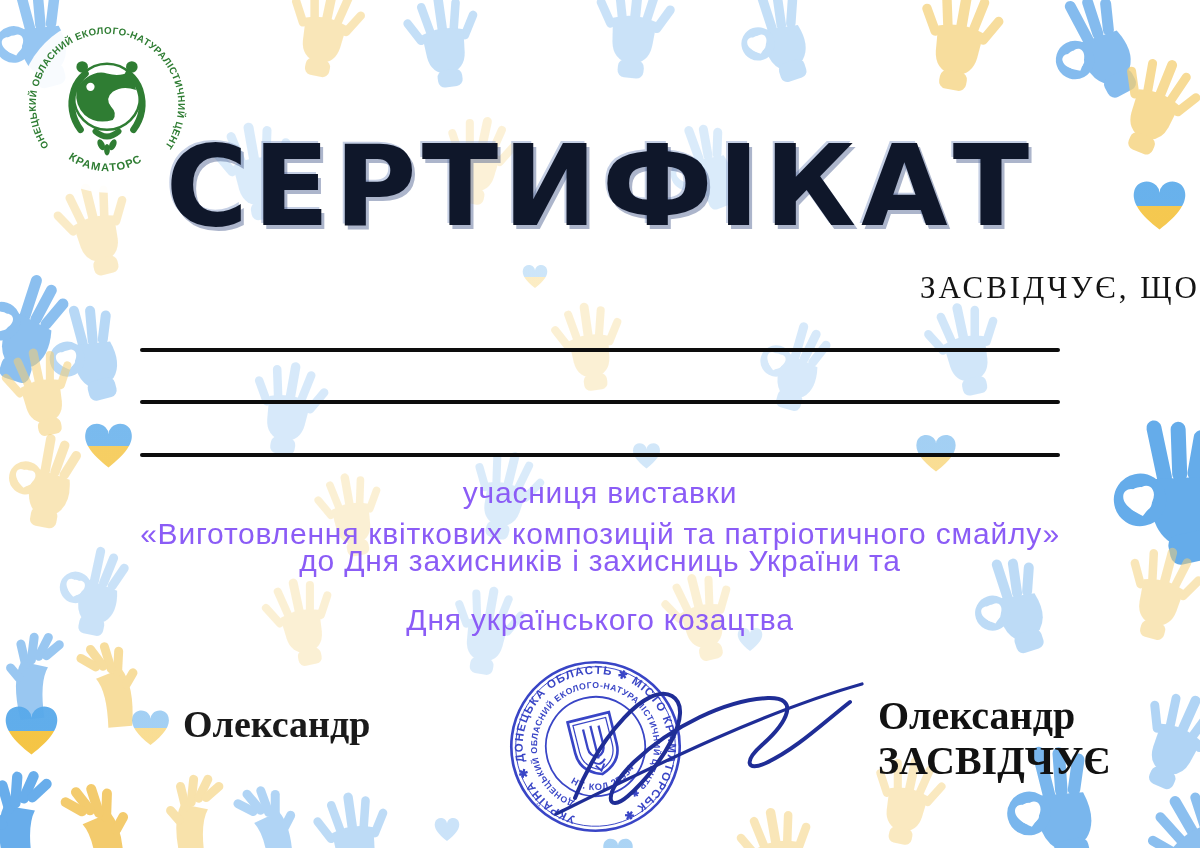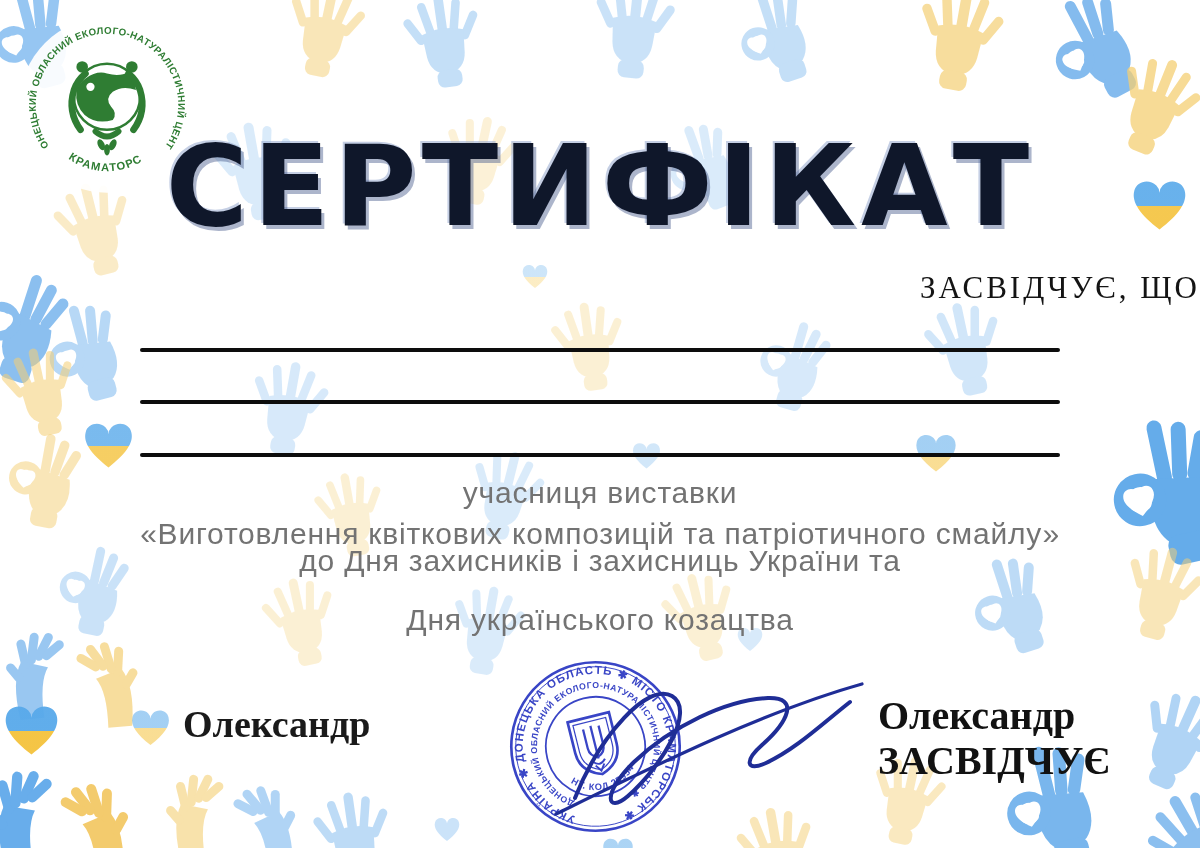--- a/index.html
+++ b/index.html
@@ -33,21 +33,21 @@
     text-align:right;
     font-family:"Liberation Serif", serif;
     font-size:31px; letter-spacing:3px; color:#141414;
   }
 
   .rule{position:absolute; left:140px; width:920px; height:4px; background:#0d0d0d; border-radius:2px;}
   .rule-1{top:348px;} .rule-2{top:400px;} .rule-3{top:453px;}
 
   .body-line{
     position:absolute; left:0; width:100%;
-    text-align:center; color:#737373;
+    text-align:center; color:#8b5cf6;
     font-size:30px; letter-spacing:0.8px;
   }
   .body-1{top:476px;} .body-2{top:517px;} .body-3{top:544px;} .body-4{top:603px;}
 
   .director{
     position:absolute; left:183px; top:702px;
     font-family:"Liberation Serif", serif; font-weight:bold;
     font-size:38px; color:#1a1a1a;
   }
   .signer-name{

